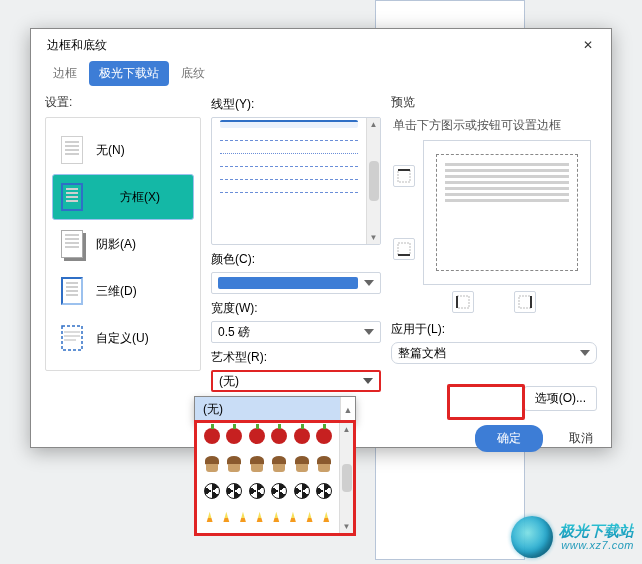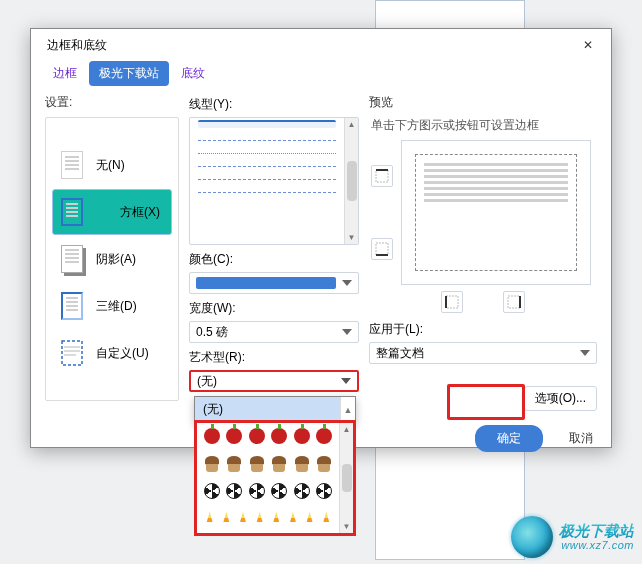--- a/index.html
+++ b/index.html
@@ -4,26 +4,26 @@
 <style>
   * { box-sizing: border-box; font-family: "Microsoft YaHei", sans-serif; font-size: 12px; }
   body { margin: 0; background: #f5f5f5; width: 642px; height: 564px; position: relative; overflow: hidden; }
   .page-bg { position:absolute; inset:0; background:#eef0f1; }
   .page-rect { position:absolute; left:375px; top:0; width:150px; height:560px; background:#fff; border:1px solid #b7c5d8; }
   .dialog { position:absolute; left:30px; top:28px; width:582px; height:420px; background:#fff; border:1px solid #888; box-shadow:0 4px 18px rgba(0,0,0,.3); }
   .titlebar { height:32px; display:flex; align-items:center; justify-content:space-between; padding:0 8px; }
   .titlebar span.title { padding-left:8px; }
   .close { width:30px; height:28px; display:flex; align-items:center; justify-content:center; font-size:15px; color:#333; }
   .tabs { display:flex; align-items:center; gap:2px; padding:0 10px 8px 12px; }
-  .tab { padding:4px 10px; border-radius:4px; color:#6d28d9; }
+  .tab { padding:4px 10px; border-radius:4px; color:#737373; }
   .tab.active { background:#3d7dd6; color:#fff; }
   .body { display:flex; padding:0 14px 8px 14px; gap:10px; }
   .col { position:relative; }
   .group-label { color:#333; margin-bottom:6px; }
-  .settings { width:134px; border:1px solid #dcdcdc; border-radius:2px; padding:23px 4px; }
+  .settings { width:156px; border:1px solid #dcdcdc; border-radius:2px; padding:8px 4px; }
   .setting-item { display:flex; align-items:center; gap:10px; padding:6px 6px; border-radius:3px; margin:1px 2px; }
   .setting-item.selected { background:#14b8a6; border:1px solid #9cc1ee; padding:5px 5px;gap:34px; }
   .setting-icon { width:28px; height:34px; display:flex; align-items:center; justify-content:center; }
   .si-page { border:1px solid #cfcfcf; width:22px; height:28px; display:flex; flex-direction:column; gap:2px; padding:4px 3px; }
   .si-page i { display:block; height:2px; background:#cfcfcf; }
   .si-box { border:2px solid #2f6fc6; width:22px; height:28px; display:flex; flex-direction:column; gap:2px; padding:3px; }
   .si-box i { height:2px; background:#cfcfcf; }
   .si-shadow { width:22px; height:28px; border:1px solid #aaa; box-shadow:3px 3px 0 #888; display:flex; flex-direction:column; gap:2px; padding:3px; }
   .si-shadow i { height:2px; background:#cfcfcf; }
   .si-3d { width:22px; height:28px; border:2px solid #2f6fc6; border-right-color:#9cc1ee; border-bottom-color:#9cc1ee; display:flex; flex-direction:column; gap:2px; padding:3px;}
@@ -48,21 +48,21 @@
   .preview-col { flex:1; }
   .preview-hint { color:#555; margin:4px 0 6px 2px; }
   .preview-area { position:relative; height:145px; display:flex; }
   .edge-btn { width:22px;height:22px;border:1px solid #cfd6e0;border-radius:2px;display:flex;align-items:center;justify-content:center;background:#fff; }
   .edge-btn svg{display:block;}
   .edge-left-col { width:26px; display:flex; flex-direction:column; justify-content:space-around; align-items:center; }
   .page-preview { flex:1; border:1px solid #cfd6e0; margin:0 6px; background:#fff; position:relative; display:flex; align-items:center; justify-content:center;}
   .inner-page { width:86%; height:82%; border:1px dashed #888; display:flex; flex-direction:column; gap:3px; padding:8px;}
   .inner-page i{height:3px;background:#d0d0d0;}
   .preview-bottom { display:flex; justify-content:center; gap:40px; padding:6px 0 0; }
-  .apply-combo { flex:1; }
+  .apply-combo { flex:1;border-radius:7px; }
   .opt-btn { border:1px solid #cfd6e0; background:#fff; padding:3px 10px; border-radius:3px; }
   .buttons { display:flex; gap:22px; align-items:center; justify-content:flex-end; margin-top:14px; }
   .btn-ok { background:#3d7dd6; color:#fff; border:none; padding:5px 22px; border-radius:12px; }
   .btn-cancel { background:none;border:none;color:#333; padding:5px 4px;}
   .red-ok-outline { position:absolute; border:3px solid #e02424; border-radius:2px; left:447px; top:384px; width:78px; height:36px; pointer-events:none;}
   .dropdown-panel { position:absolute; left:194px; top:396px; width:162px; border:1px solid #888; background:#fff; box-shadow:0 3px 8px rgba(0,0,0,.25); }
   .dd-row { display:flex; align-items:center; justify-content:space-between;}
   .dd-none { background:#c9ddf6; padding:4px 8px; flex:1; border-right:1px solid #dcdcdc;}
   .dd-sb { width:14px; display:flex; align-items:center; justify-content:center; color:#777; font-size:9px;}
   .art-gallery { position:absolute; left:194px; top:420px; width:162px; height:116px; border:3px solid #e02424; background:#fff; display:flex; }

